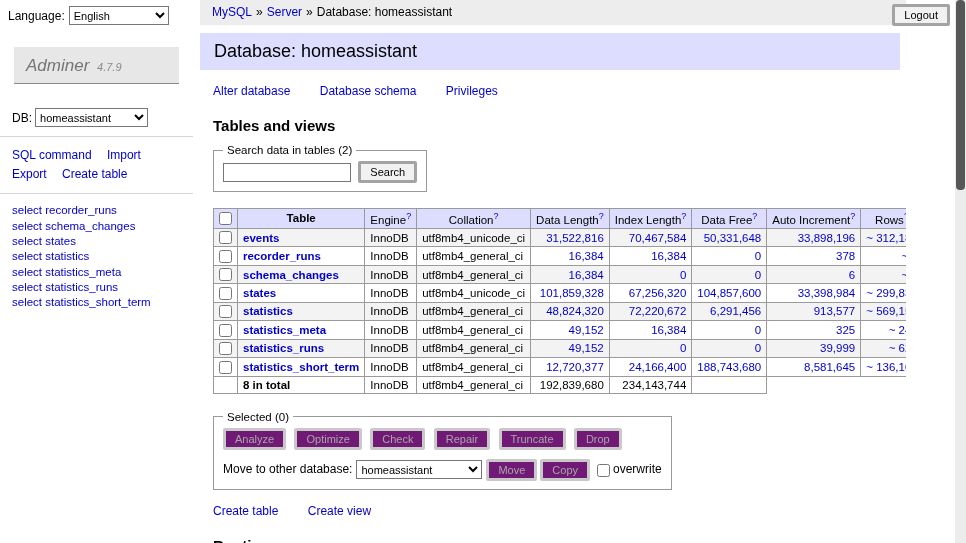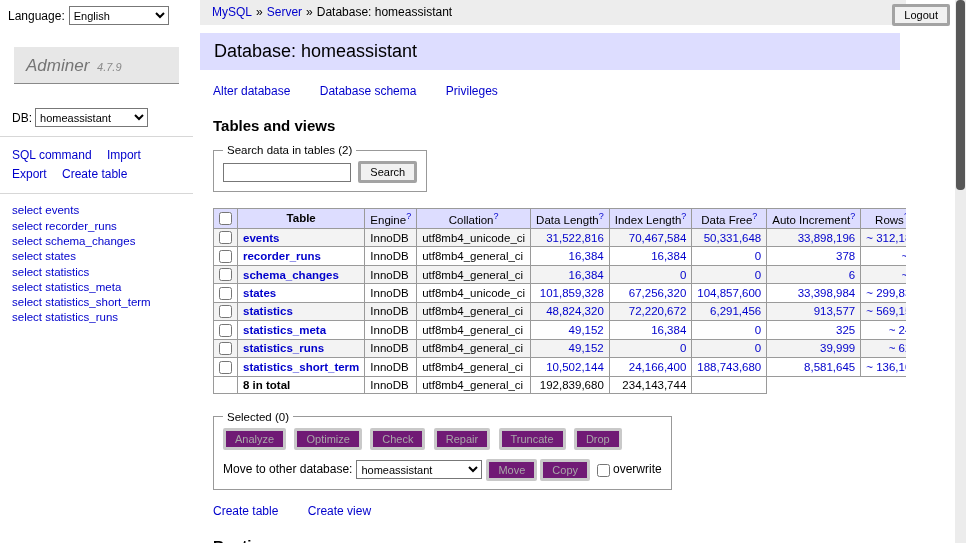--- a/index.html
+++ b/index.html
@@ -112,28 +112,27 @@
 <div id="sidebar">
   <h1>
     <a href="#">Adminer</a>
     <span class="version">4.7.9</span>
   </h1>
   <div class="db-row">
     <span>DB:</span><select><option>homeassistant</option></select>
   </div>
   <p class="menu-links"><a href="#">SQL command</a> <a href="#">Import</a> <a href="#">Export</a> <a href="#">Create table</a> </p>
   <div class="table-links">
-      <div class="tlink"><a href="#">select</a> <a href="#">events</a></div>
       <div class="tlink"><a href="#">select</a> <a href="#">recorder_runs</a></div>
       <div class="tlink"><a href="#">select</a> <a href="#">schema_changes</a></div>
       <div class="tlink"><a href="#">select</a> <a href="#">states</a></div>
       <div class="tlink"><a href="#">select</a> <a href="#">statistics</a></div>
       <div class="tlink"><a href="#">select</a> <a href="#">statistics_meta</a></div>
+      <div class="tlink"><a href="#">select</a> <a href="#">statistics_runs</a></div>
       <div class="tlink"><a href="#">select</a> <a href="#">statistics_short_term</a></div>
-      <div class="tlink"><a href="#">select</a> <a href="#">statistics_runs</a></div>
     </div>
 </div>
 
 <div id="content">
   <h2>Database: homeassistant</h2>
 
   <p class="links-row"><a href="#">Alter database</a> <a href="#">Database schema</a> <a href="#">Privileges</a> </p>
 
   <h3>Tables and views</h3>
 
@@ -233,21 +232,21 @@
           <td class="num"><a href="#">0</a></td>
           <td class="num"><a href="#">0</a></td>
           <td class="num"><a href="#">39,999</a></td>
           <td class="num"><a href="#">~ 628</a></td>
         </tr>
         <tr>
           <td class="check"><input type="checkbox" style=""></td>
           <td class="name"><a href="#">statistics_short_term</a></td>
           <td>InnoDB</td>
           <td>utf8mb4_general_ci</td>
-          <td class="num"><a href="#">10,502,144</a></td>
+          <td class="num"><a href="#">12,720,377</a></td>
           <td class="num"><a href="#">24,166,400</a></td>
           <td class="num"><a href="#">188,743,680</a></td>
           <td class="num"><a href="#">8,581,645</a></td>
           <td class="num"><a href="#">~ 136,108</a></td>
         </tr>
       </tbody>
     <tfoot>
       <tr id="tfoot-row">
           <td class="check"></td>
           <th class="total-label">8 in total</th>

